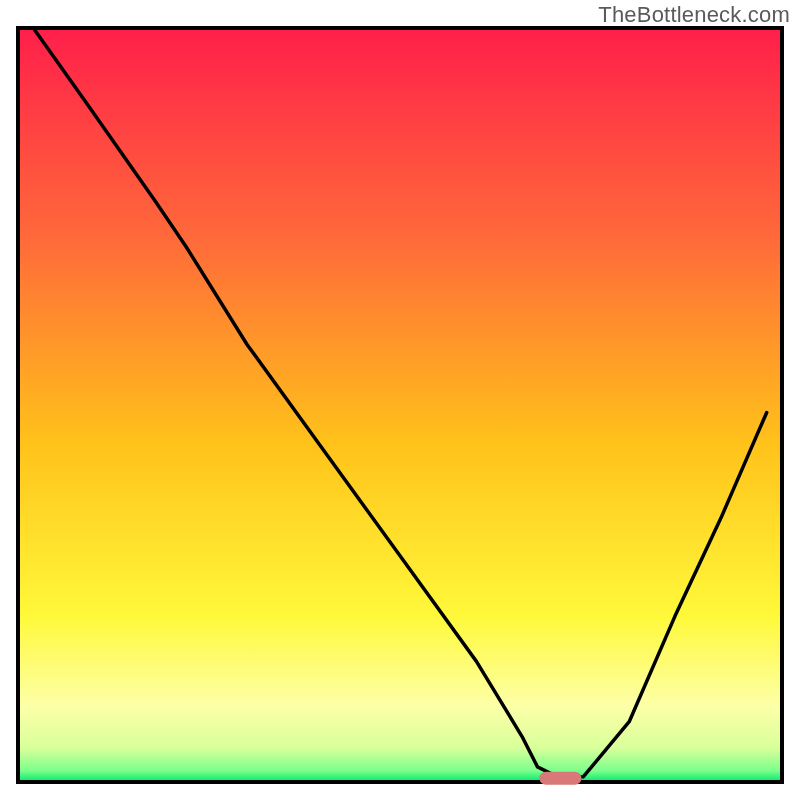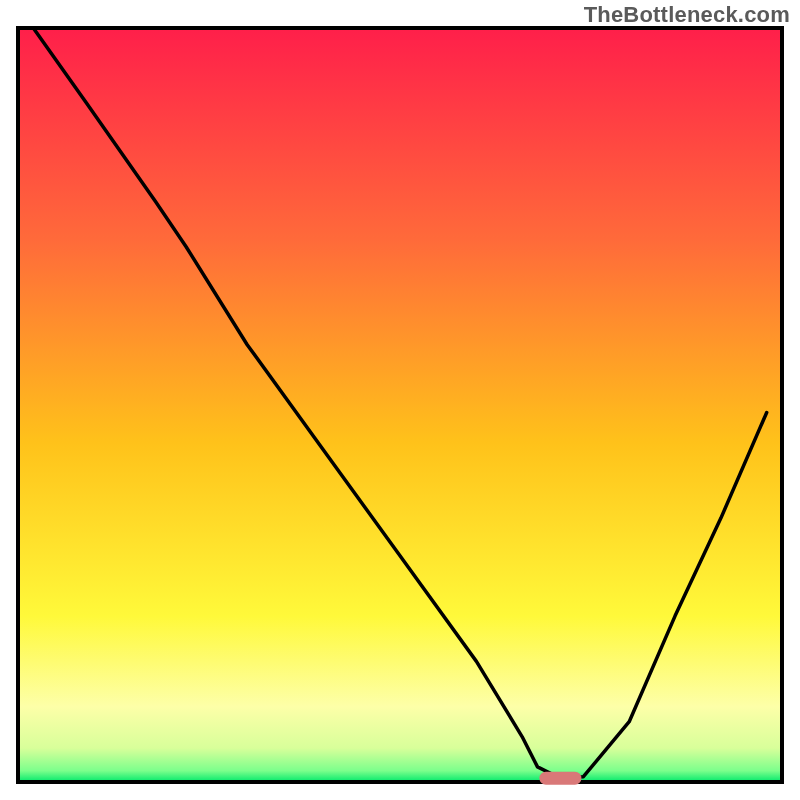--- a/index.html
+++ b/index.html
@@ -15,21 +15,21 @@
     position: relative;
     width: 800px;
     height: 800px;
   }
   .watermark {
     position: absolute;
     top: 2px;
     right: 10px;
     color: #5a5a5a;
     font-size: 22px;
-    font-weight: 700;
+    font-weight: 400;
     letter-spacing: 0.2px;
     z-index: 5;
   }
   svg {
     position: absolute;
     top: 0;
     left: 0;
   }
 </style>
 </head>

